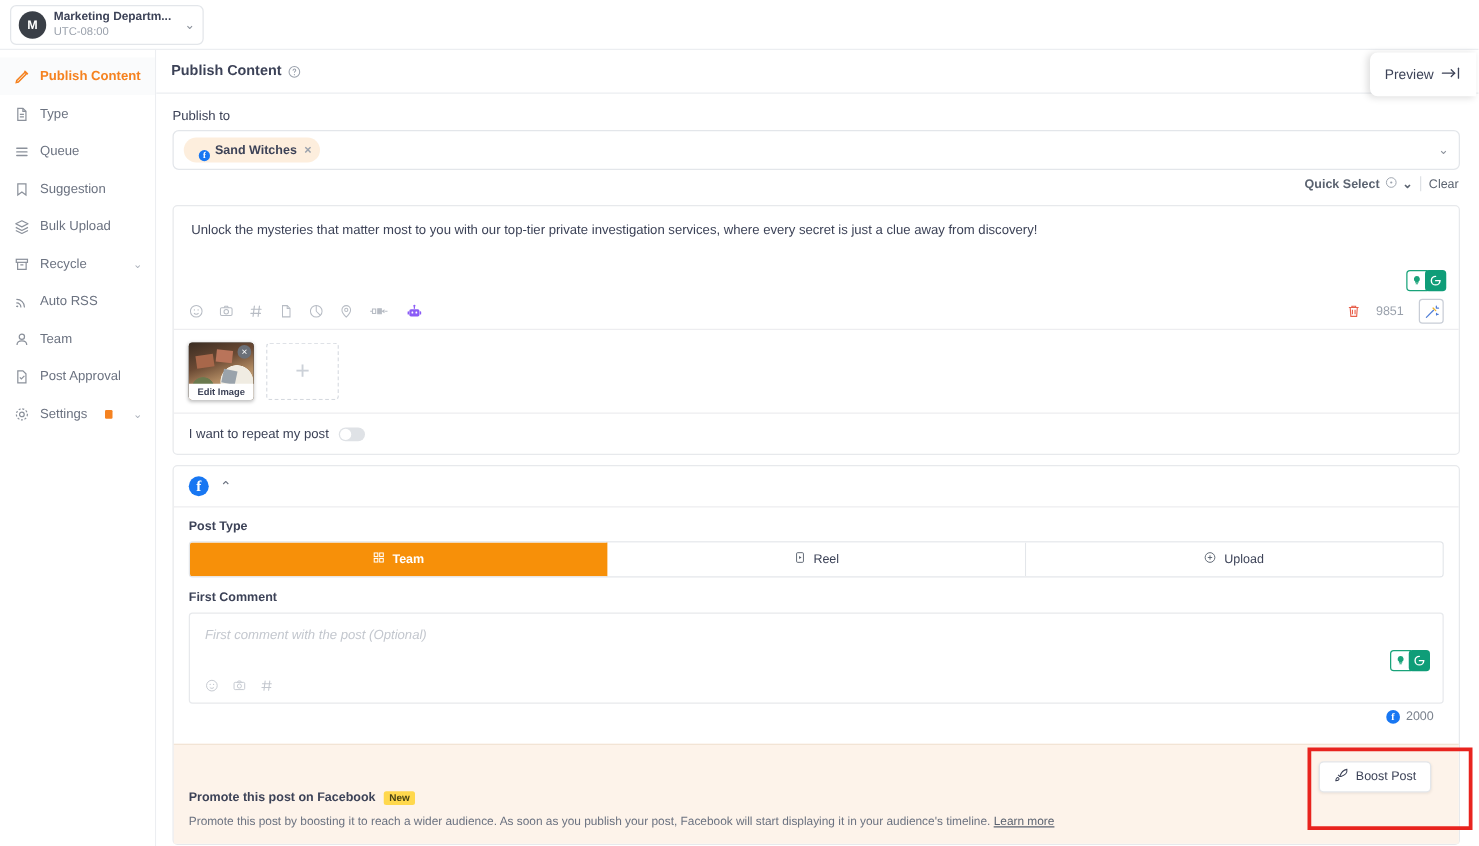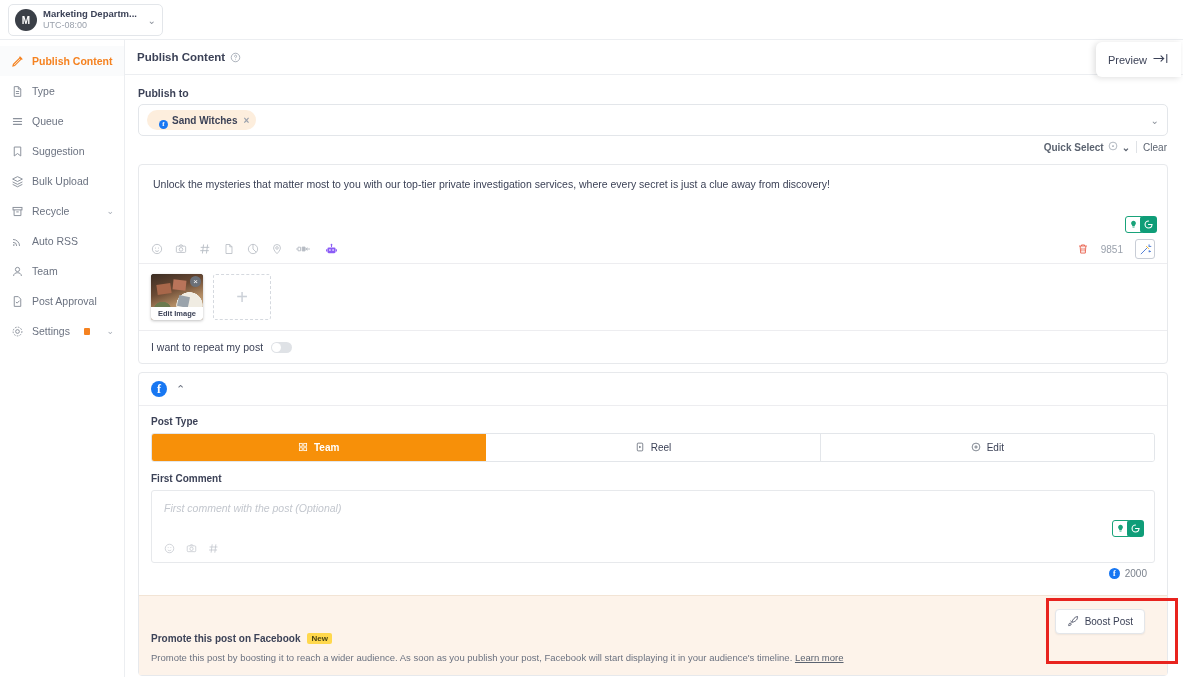--- a/index.html
+++ b/index.html
@@ -62,21 +62,21 @@
   .preview-btn {
     position: absolute; right: 2px; top: 2px; height: 35px;
     background: #fff; border-radius: 6px 0 0 6px;
     box-shadow: -2px 1px 6px rgba(0,0,0,.13);
     display: flex; align-items: center; gap: 6px; padding: 0 12px;
     font-size: 11px; color: #3c4257; cursor: pointer; z-index: 5;
   }
 
   .body-scroll { padding: 8px 10px 0 8px; }
 
-  .sec-label { font-size: 10.5px; font-weight: 700; color: #3c4257; margin: 4px 0 5px 5px; }
+  .sec-label { font-size: 10.5px; font-weight: 400; color: #3c4257; margin: 4px 0 5px 5px; }
 
   .publish-box {
     border: 1px solid #e3e6ea; border-radius: 5px; height: 32px;
     display: flex; align-items: center; padding: 0 8px; position: relative;
     margin: 0 5px;
   }
   .chip {
     display: flex; align-items: center; gap: 6px; background: #fdeedd;
     border-radius: 11px; height: 20px; padding: 0 7px 0 4px;
     font-size: 10px; color: #3c4257; font-weight: 600;
@@ -554,21 +554,21 @@
               </span>
               <span>Reel</span>
             </div>
             <div class="seg">
               <span>
                 <svg width="10" height="10" viewBox="0 0 16 16" fill="none" stroke="#5b6370" stroke-width="1.2">
                     <circle cx="8" cy="8" r="6.2"></circle>
                     <path d="M8 5.2v5.6M5.2 8h5.6"></path>
                   </svg>
               </span>
-              <span>Edit</span>
+              <span>Upload</span>
             </div>
           </div>
 
           <div class="field-label" style="margin-top:11px;">First Comment</div>
 
           <div class="fc-box">
             <div class="fc-ph">First comment with the post (Optional)</div>
             <div class="fc-ai">
               <span class="badge-pair">
                 <span class="bp-left">

